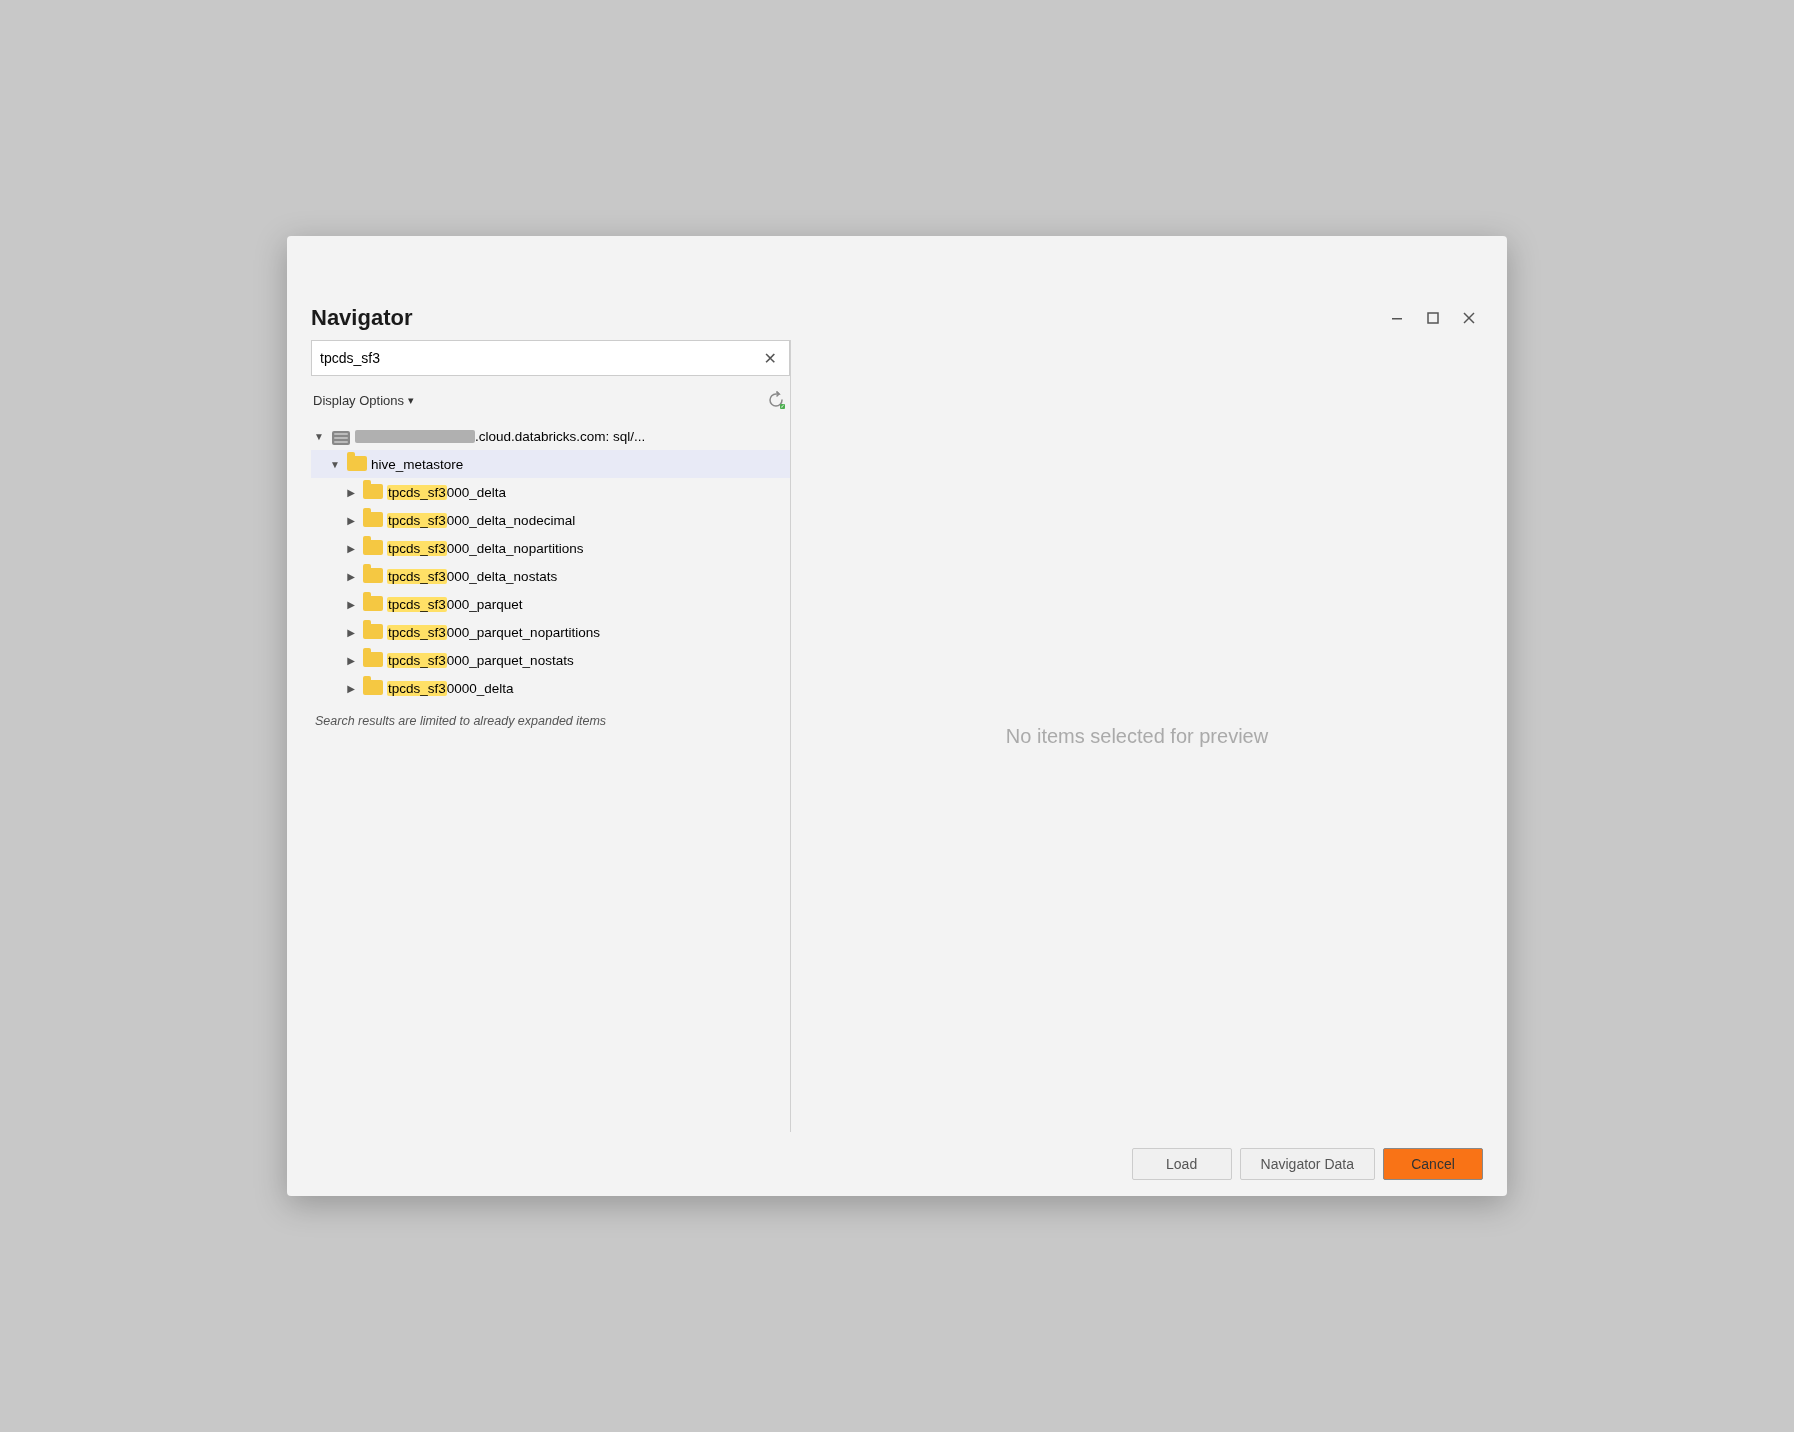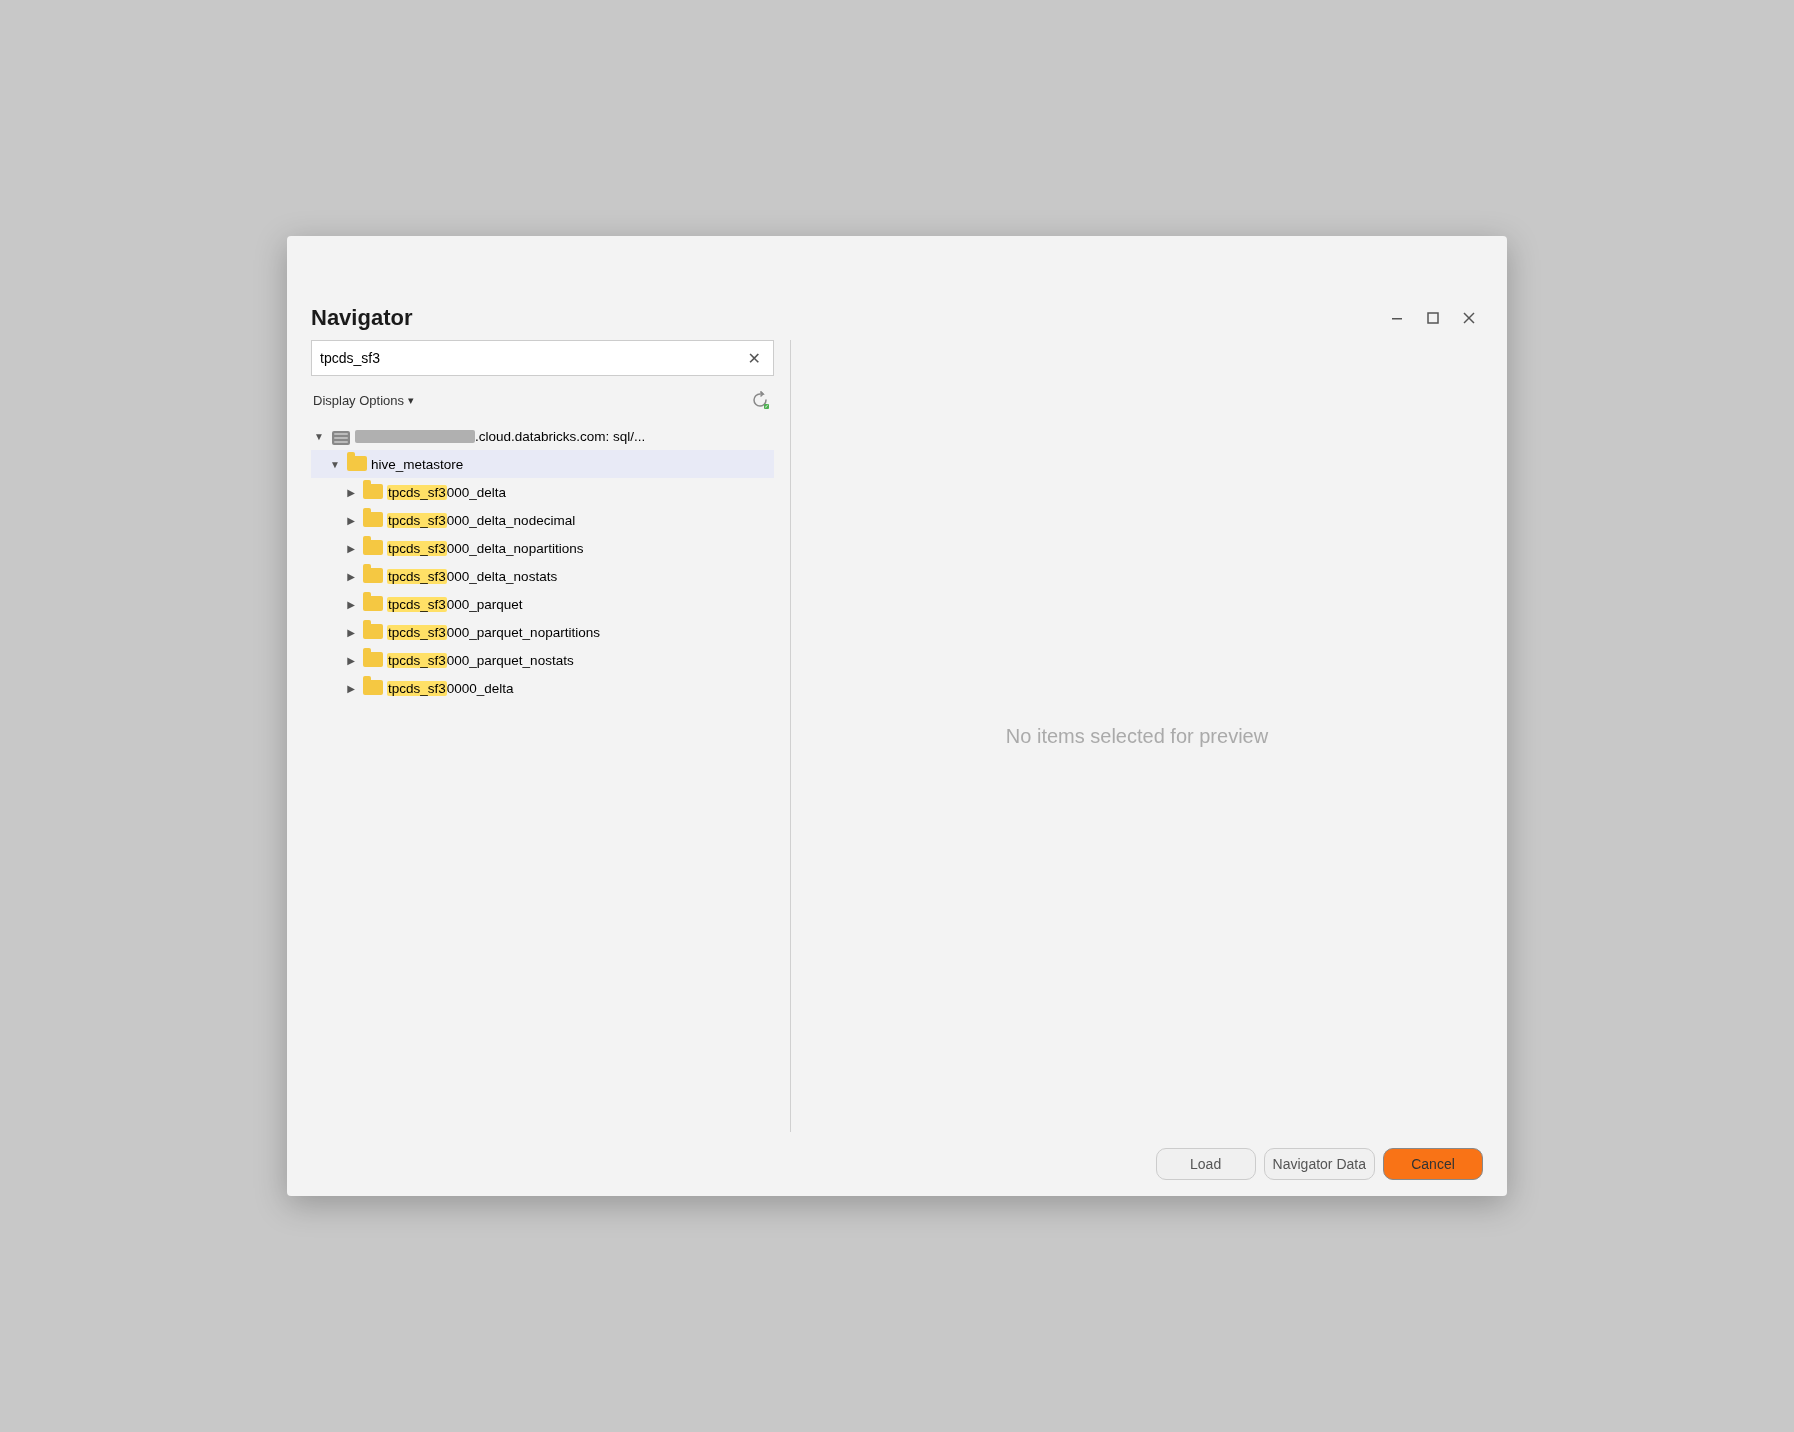--- a/index.html
+++ b/index.html
@@ -63,21 +63,21 @@
       padding: 0 24px 0 24px;
       gap: 0;
     }
 
     .left-panel {
       width: 480px;
       min-width: 480px;
       border-right: 1px solid #d0d0d0;
       display: flex;
       flex-direction: column;
-      padding-right: 16px;
+      padding-right: 0;
     }
 
     .search-bar {
       display: flex;
       align-items: center;
       border: 1px solid #ccc;
       background: #fff;
       margin-bottom: 10px;
       padding: 0 8px;
       height: 36px;
@@ -237,27 +237,27 @@
 
     .dialog-footer {
       display: flex;
       justify-content: flex-end;
       align-items: center;
       padding: 16px 24px;
       gap: 8px;
     }
 
     .footer-btn {
-      padding: 7px 8px;
+      padding: 7px 20px;
       border: 1px solid #ccc;
       background: #f0f0f0;
       color: #555;
       font-size: 14px;
       cursor: pointer;
-      border-radius: 10px;
+      border-radius: 2px;
       min-width: 100px;
     }
     .footer-btn.primary {
       background: #f97316;
       color: #333;
       border: 1.5px solid #888;
     }
   </style>
 </head>
 <body>
@@ -376,20 +376,21 @@
           <span class="folder-icon"><span class="folder-shape"></span></span>
           <span class="tree-label"><span class="highlight">tpcds_sf3</span>000_parquet_nostats</span>
         </div>
 
         <div class="tree-item tree-indent-3">
           <span class="tree-toggle">▶</span>
           <span class="folder-icon"><span class="folder-shape"></span></span>
           <span class="tree-label"><span class="highlight">tpcds_sf3</span>0000_delta</span>
         </div>
 
+        <div class="search-note">Search results are limited to already expanded items</div>
       </div>
     </div>
 
     <div class="right-panel">
       <span class="no-preview-text">No items selected for preview</span>
     </div>
   </div>
 
   <div class="dialog-footer">
     <button class="footer-btn">Load</button>

